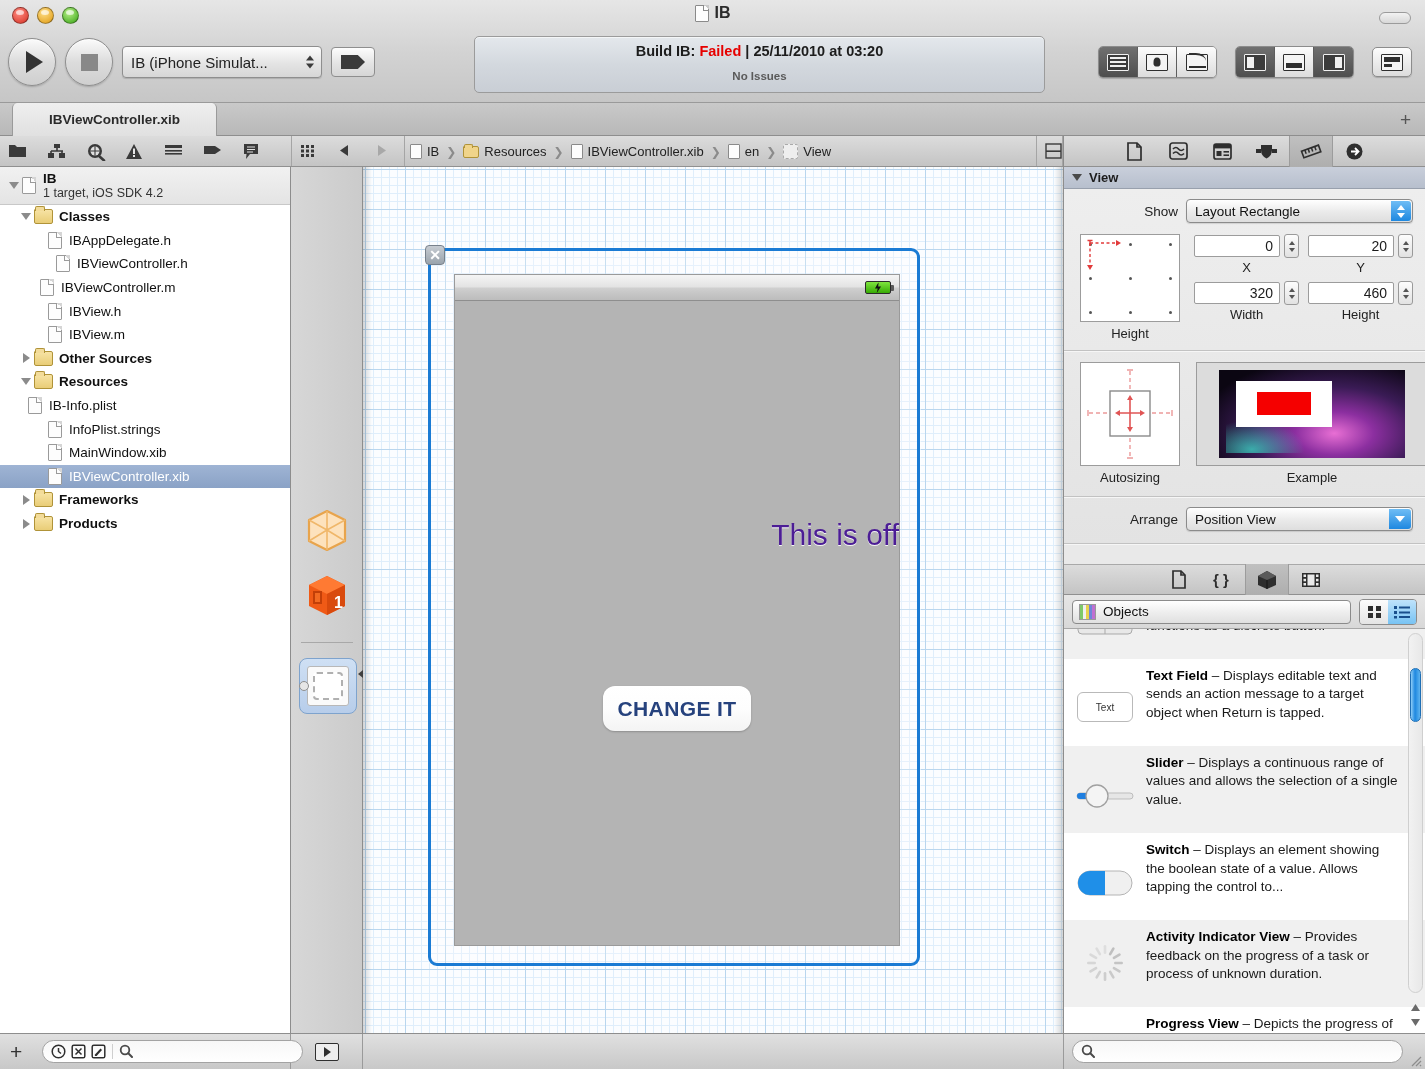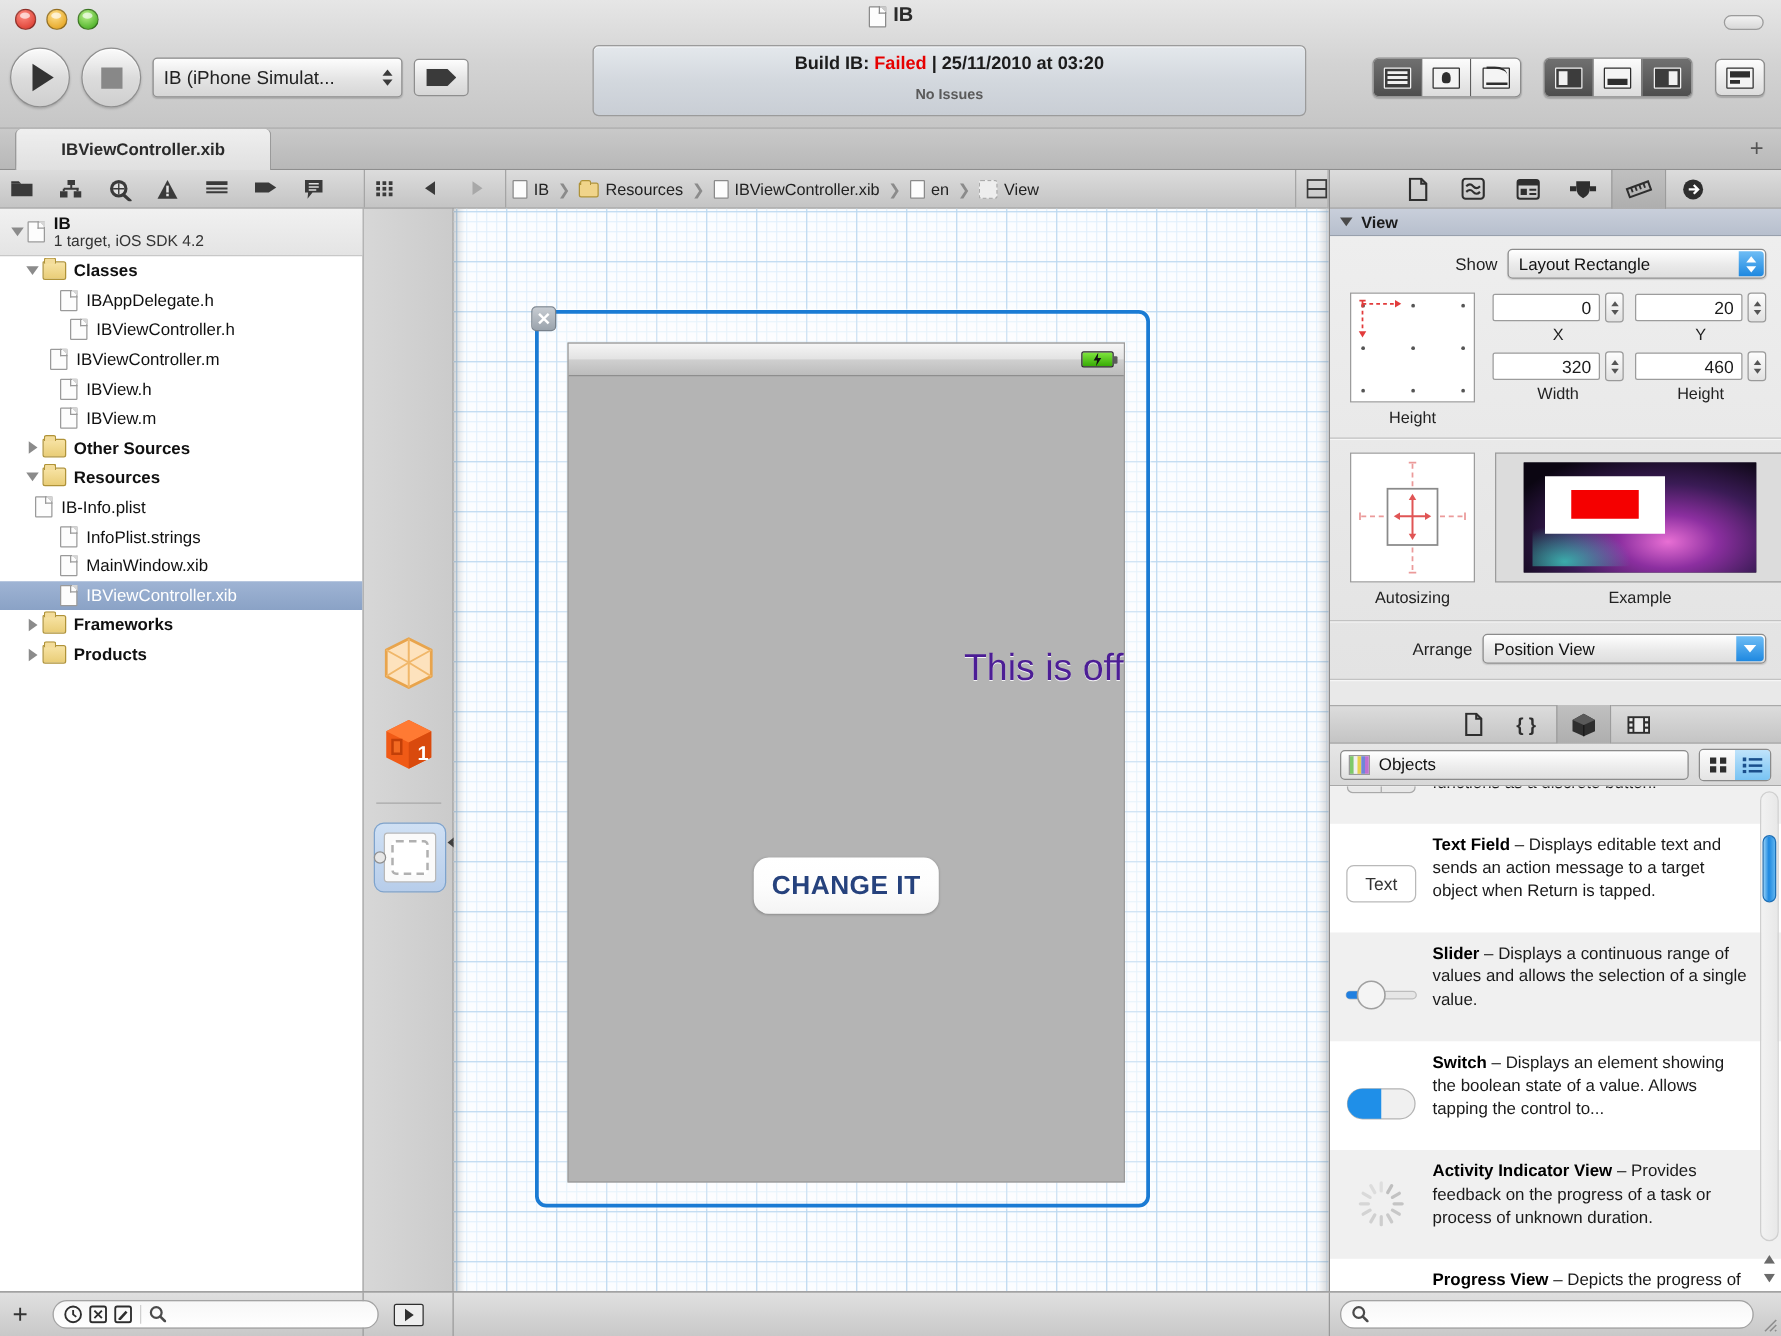--- a/index.html
+++ b/index.html
@@ -774,21 +774,21 @@
           </svg>
       </div>
     </div>
 
     <div class="insp-header">
       <i></i>
       <span>View</span>
     </div>
 
     <div class="insp-body">
-      <div class="field-row" style="padding-left:12px; margin-bottom:11px;margin-left:20px;">
+      <div class="field-row" style="padding-left:12px; margin-bottom:11px;">
         <span class="lbl" style="width:102px">Show</span>
         <div class="popbtn">
           <span>Layout Rectangle</span>
           <span class="blue-stepper">
               <i class="up"></i>
               <i class="dn"></i>
             </span>
         </div>
       </div>
 
@@ -991,21 +991,21 @@
               <div class="lib-thumb" style="margin-top: -14px;">
                 <svg width="56" height="22" viewBox="0 0 56 22">
                   <rect x="1" y="1" width="54" height="20" rx="4" fill="#e8e8e8" stroke="#a9a9a9"></rect>
                   <path d="M28 1 V21" stroke="#a9a9a9"></path>
                 </svg>
               </div>
               <div class="lib-desc"><b></b><span>functions as a discrete button.</span></div>
             </div>
             <div class="lib-item">
               <div class="lib-thumb">
-                <span style="display:inline-flex;align-items:center;justify-content:center;width:56px;height:30px;border:1px solid #b9b9b9;border-radius:6px;background:#fff;font-size:14px;color:#333;">Text</span>
+                <span style="display:inline-flex;align-items:center;justify-content:center;width:56px;height:30px;border:1px solid #b9b9b9;border-radius:6px;background:#fff;font-size:10px;color:#333;">Text</span>
               </div>
               <div class="lib-desc"><b>Text Field</b><span> – Displays editable text and sends an action message to a target object when Return is tapped.</span></div>
             </div>
             <div class="lib-item alt">
               <div class="lib-thumb">
                 <svg width="58" height="26" viewBox="0 0 58 26">
                   <rect x="1" y="10" width="56" height="6" rx="3" fill="#e6e6e6" stroke="#bdbdbd"></rect>
                   <rect x="1" y="10" width="18" height="6" rx="3" fill="#1f7fe0"></rect>
                   <circle cx="21" cy="13" r="11" fill="#f4f4f4" stroke="#a0a0a0" stroke-width="1.3"></circle>
                 </svg>

